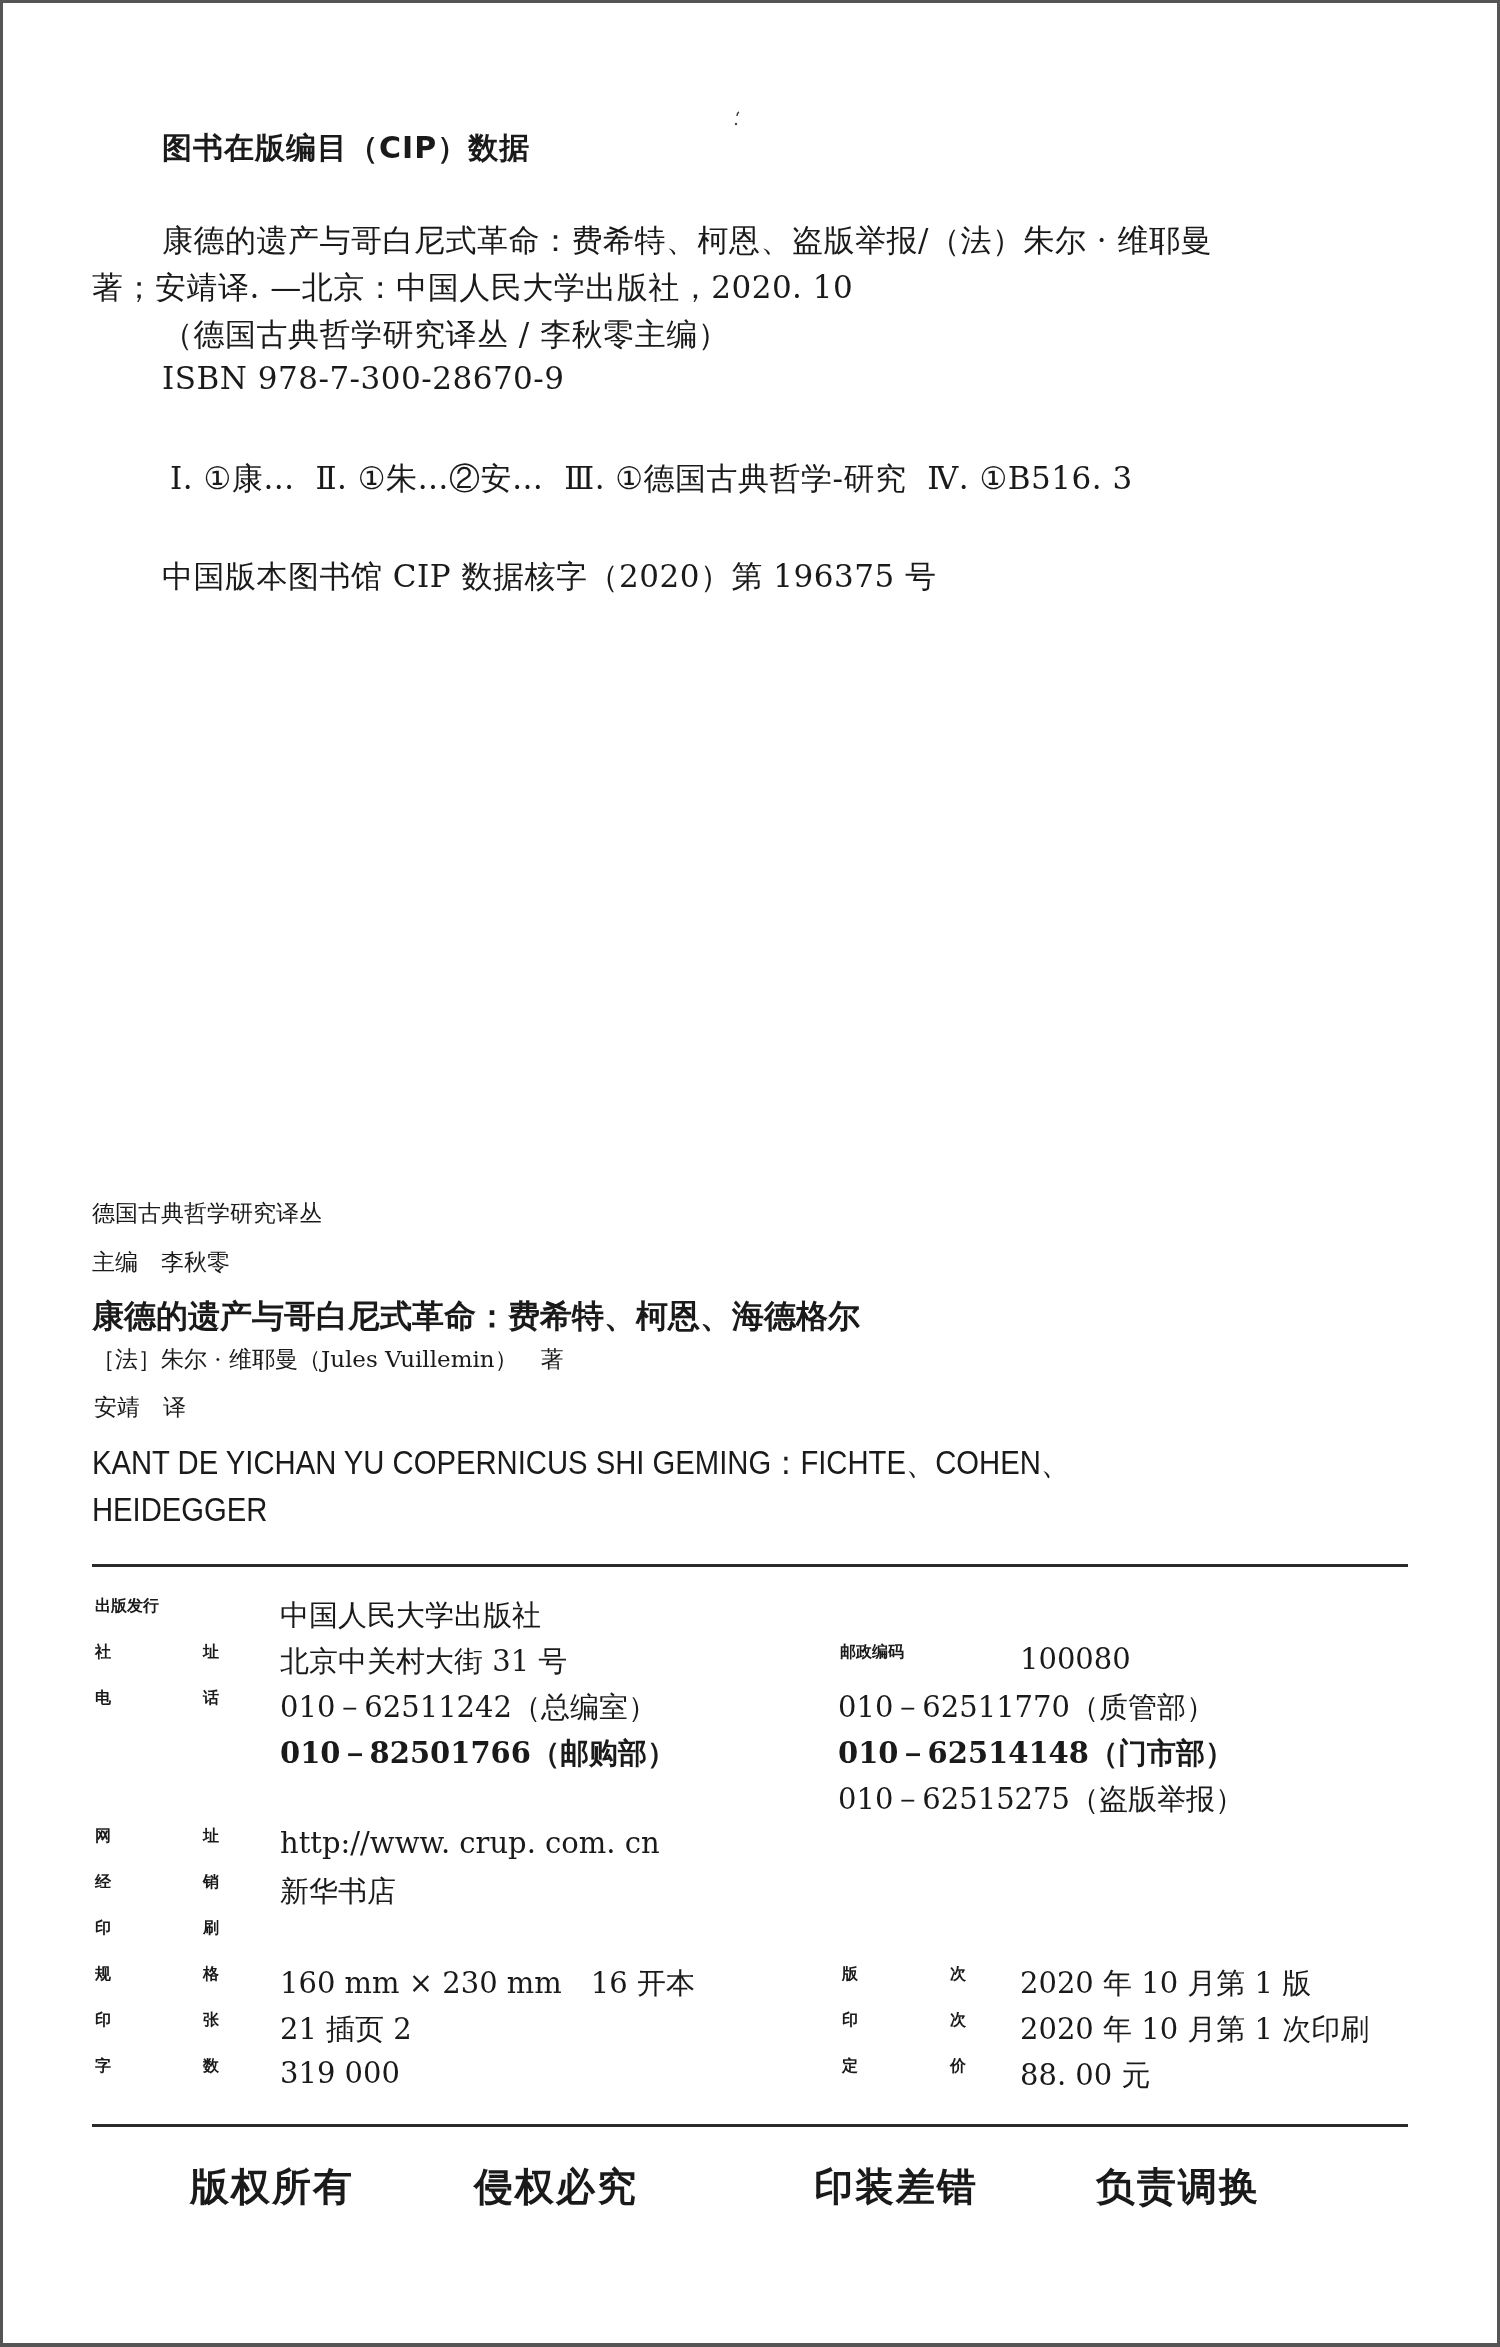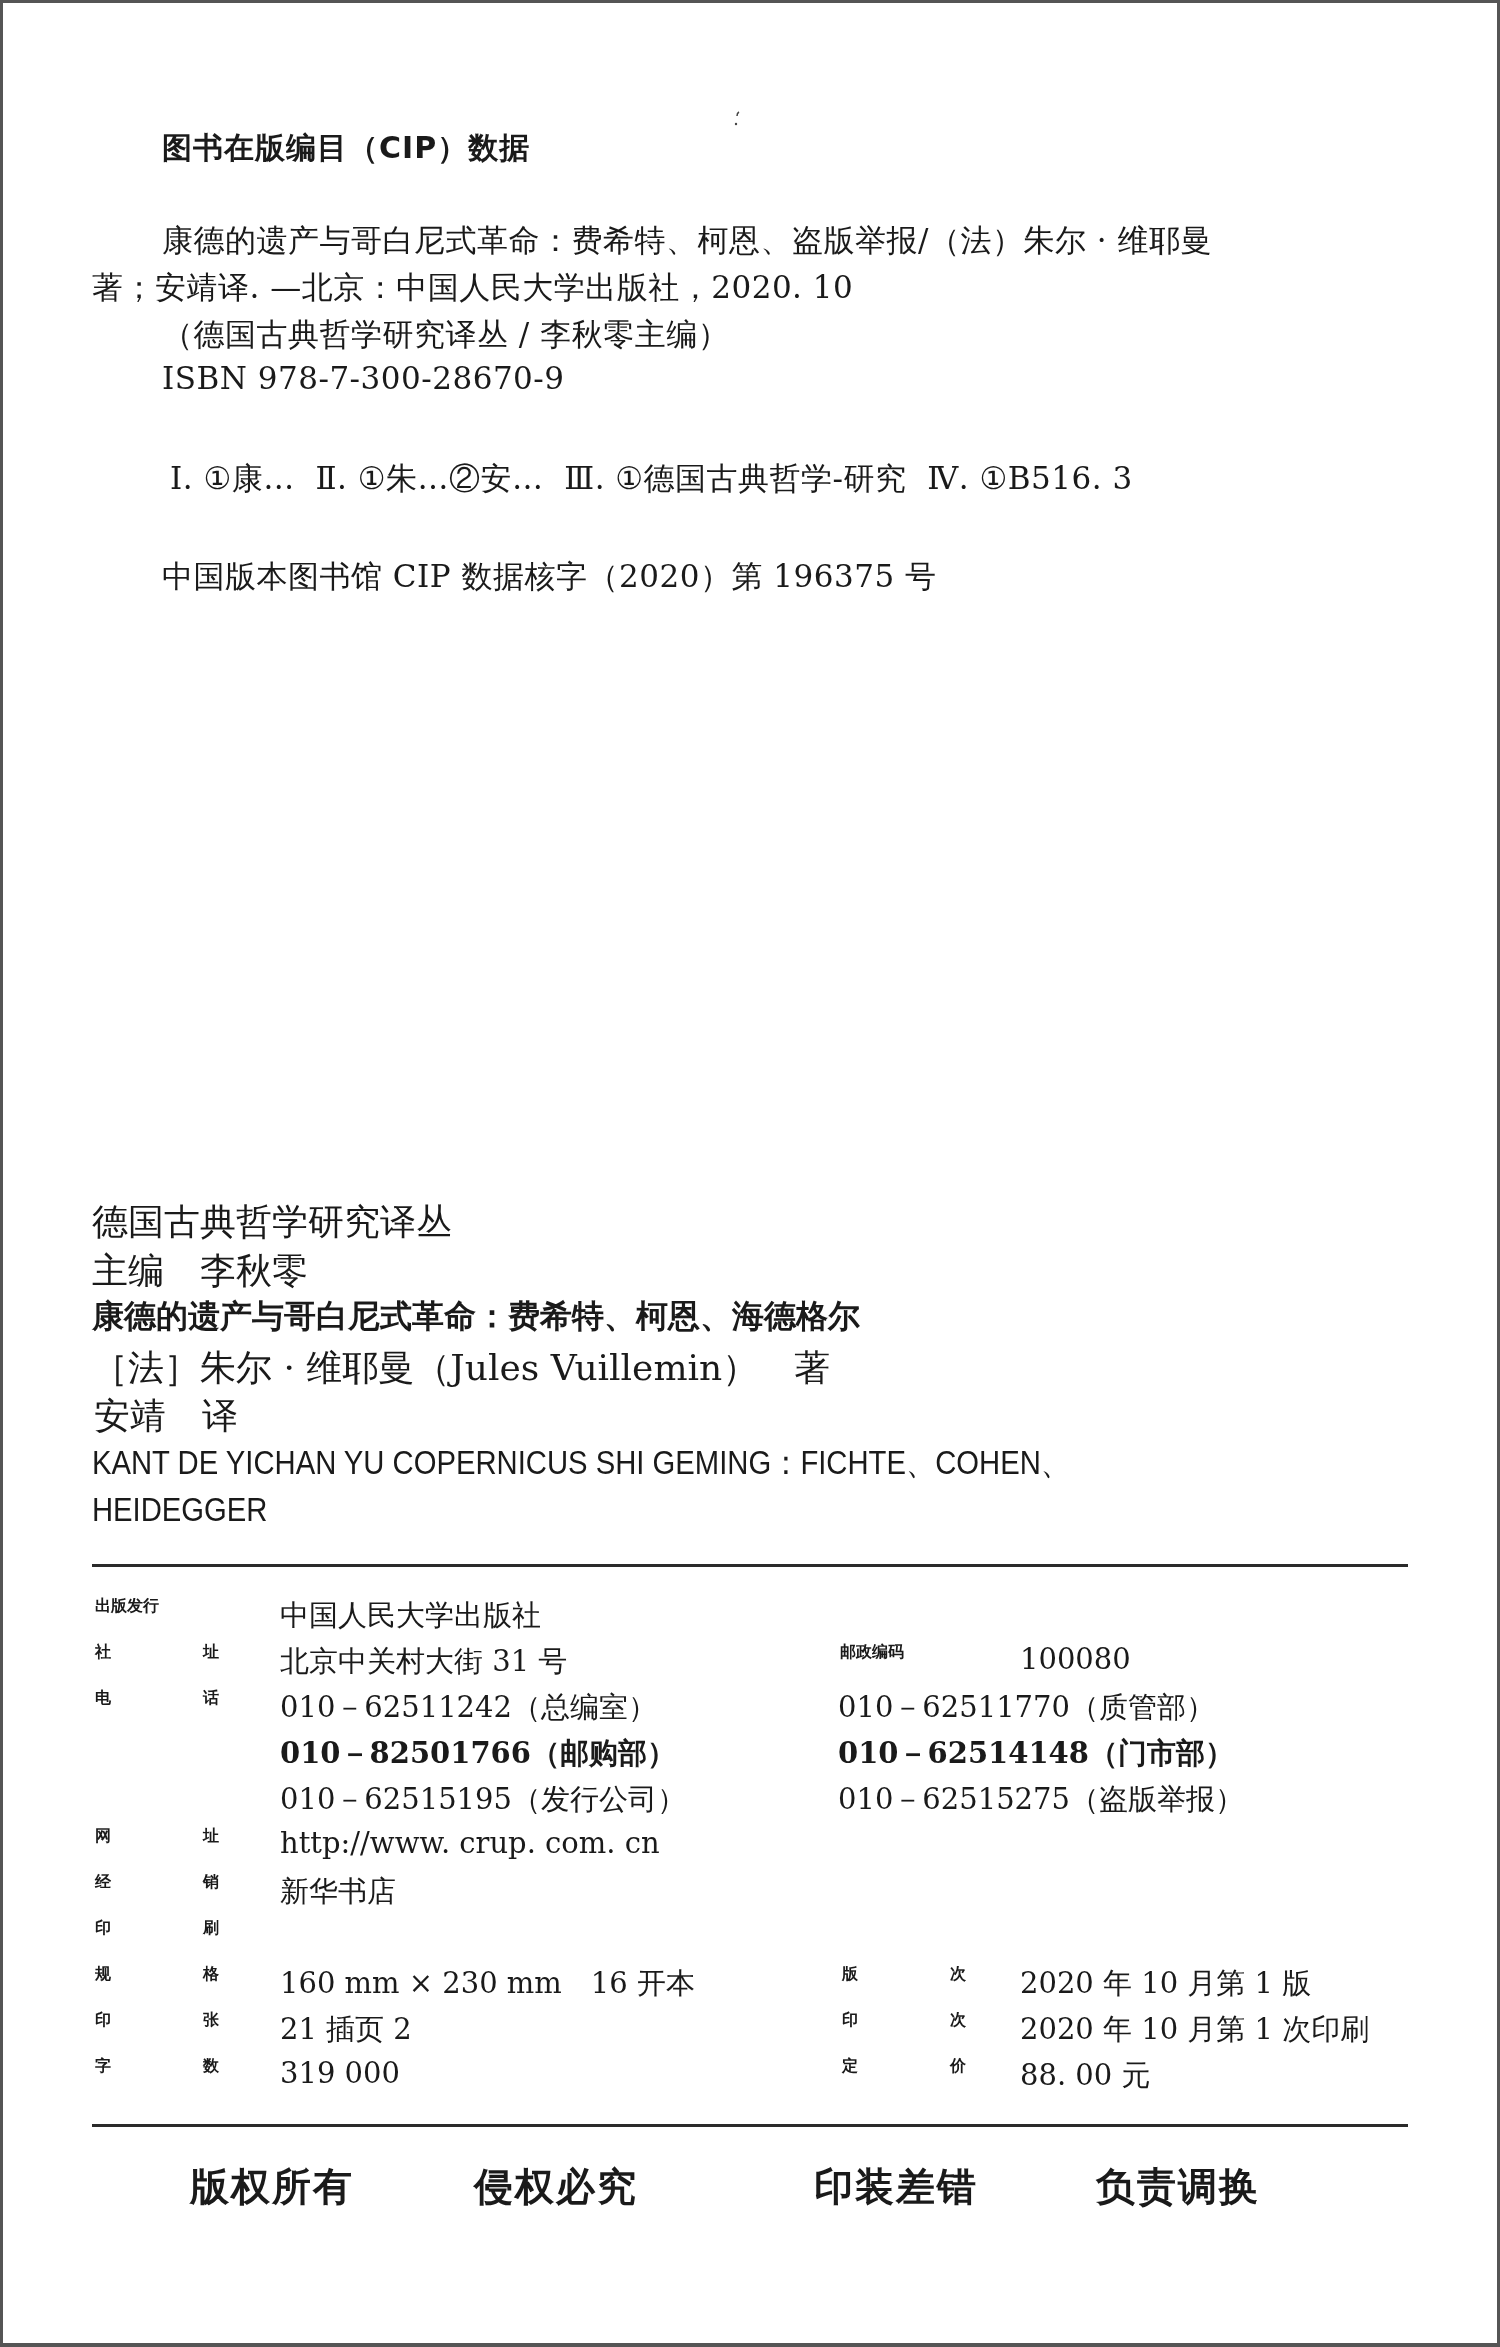--- a/index.html
+++ b/index.html
@@ -12,21 +12,21 @@
     position: absolute; left: 0; top: 0; width: 1500px; height: 2347px;
     box-sizing: border-box; border: 3px solid #555555; border-bottom-width: 4px;
   }
   .abs { position: absolute; white-space: nowrap; }
   .cip-heading {
     left: 162px; top: 128px; font-size: 30px; font-weight: bold;
     font-family: "DejaVu Sans", "Liberation Sans", sans-serif; letter-spacing: 1px;
   }
   .stray-mark { left: 733px; top: 110px; width: 10px; height: 30px; }
   .cip-line { font-size: 31px; letter-spacing: 0.5px; }
-  .series-line { font-size: 36px; left: 92px; }
+  .series-line { font-size: 23px; left: 92px; }
   .series-title { font-size: 32px; font-weight: bold; left: 92px;
     font-family: "DejaVu Sans", "Liberation Sans", sans-serif; }
   .pinyin { font-size: 34px; left: 92px; font-family: "Liberation Sans", sans-serif;
     transform: scaleX(0.86); transform-origin: left top; letter-spacing: 0px; }
   .rule { position: absolute; left: 92px; width: 1316px; height: 3px; background: #2a2a2a; }
   .row { position: absolute; font-size: 29px; height: 40px; }
   .lbl { position: absolute; font-weight: bold;
     font-family: "DejaVu Sans", "Liberation Sans", sans-serif; font-size: 16px; }
   .lbl-a { left: 0; }
   .lbl-b { left: 108px; }
@@ -84,21 +84,20 @@
   <span class="val" style="left:185px;">010－62511242（总编室）</span>
   <span class="val" style="left:743px;">010－62511770（质管部）</span>
 </div>
 
 <div class="row" style="left:95px; top:1734px; width:1300px;font-weight:bold;">
   <span class="val" style="left:185px;">010－82501766（邮购部）</span>
   <span class="val" style="left:743px;">010－62514148（门市部）</span>
 </div>
 
 <div class="row" style="left:95px; top:1780px; width:1300px;">
-  <span class="val" style="left:185px;">010－62515195（发行公司）</span>
   <span class="val" style="left:743px;">010－62515275（盗版举报）</span>
 </div>
 
 <div class="row" style="left:95px; top:1826px; width:1300px;">
   <span class="lbl lbl-a">网</span>
   <span class="lbl lbl-b">址</span>
   <span class="val" style="left:185px;">http://www. crup. com. cn</span>
 </div>
 
 <div class="row" style="left:95px; top:1872px; width:1300px;">

